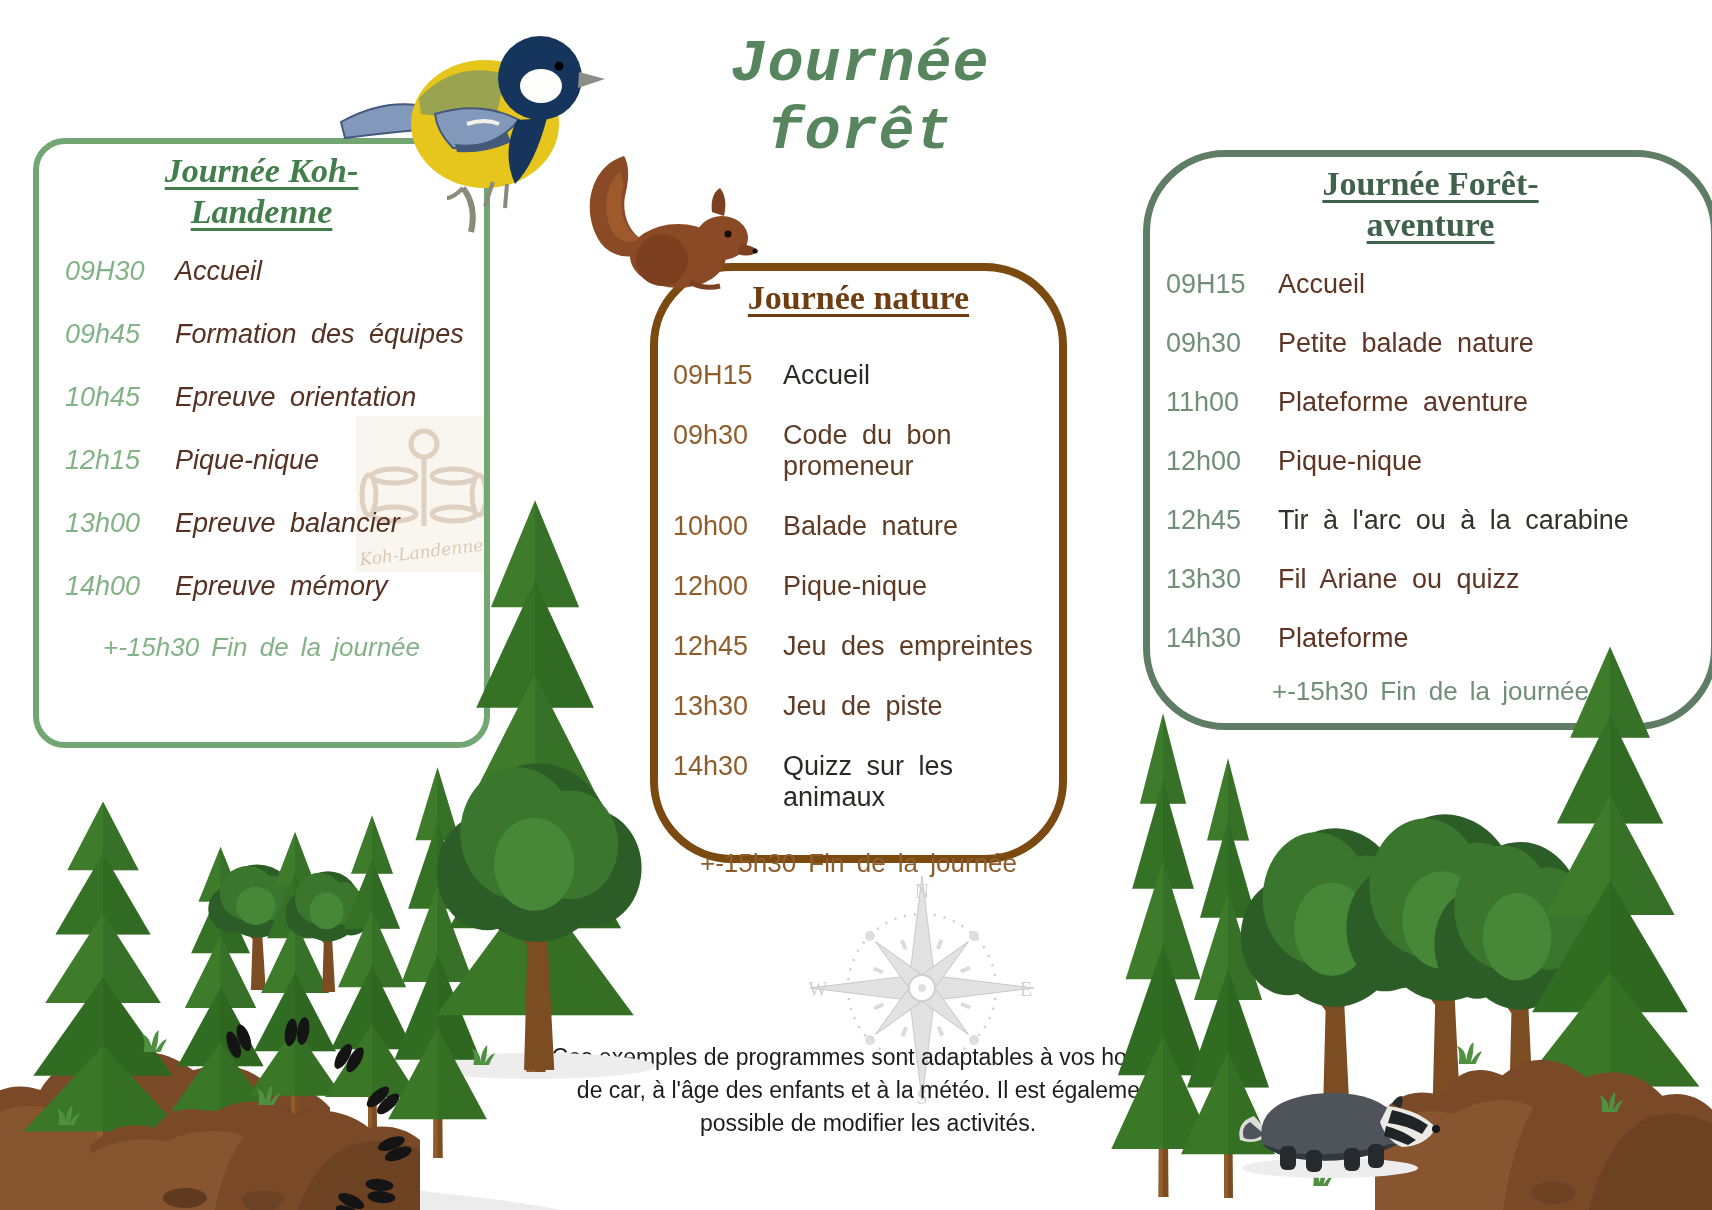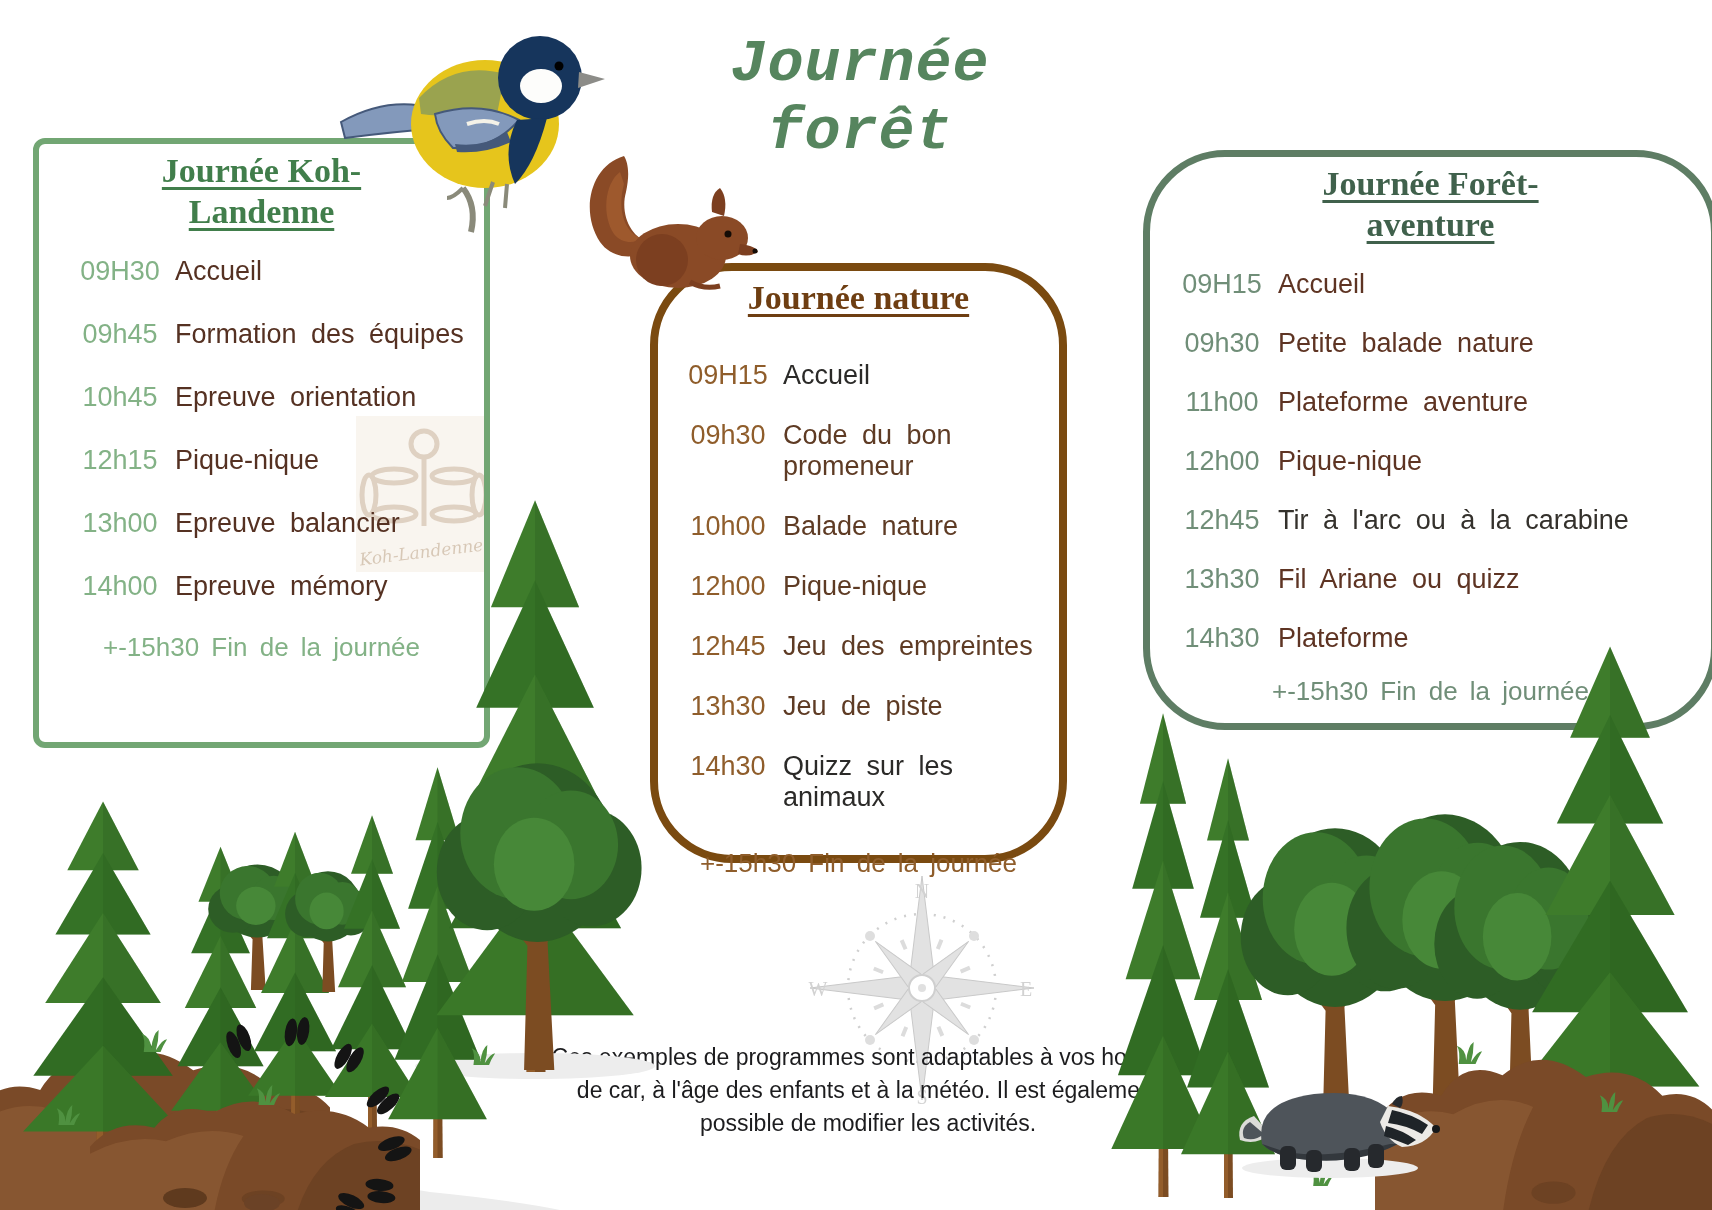--- a/index.html
+++ b/index.html
@@ -6,33 +6,33 @@
   .poster{position:relative;width:1712px;height:1210px;background:#ffffff;overflow:hidden;
           font-family:"Liberation Sans",sans-serif;}
   .art{position:absolute;left:0;top:0;pointer-events:none;}
   .art-under{z-index:0;}
   .art-over{z-index:3;}
   .poster-title{position:absolute;left:620px;top:30px;width:480px;z-index:1;
     text-align:center;font-family:Liberation Mono, monospace;font-style:italic;font-weight:700;
     font-size:60px;letter-spacing:1px;color:var(--title-color,#56855e);margin:0;}
   .panel{position:absolute;box-sizing:border-box;z-index:1;background:transparent;
          border:6px solid var(--border,#888);}
-  .p0{left:33px;top:138px;width:457px;height:610px;border-radius:12px;border-width:6px;}
+  .p0{left:33px;top:138px;width:457px;height:610px;border-radius:32px;border-width:6px;font-style:italic;}
   .p1{left:650px;top:263px;width:417px;height:600px;border-radius:82px;border-width:8px;}
   .p2{left:1143px;top:150px;width:575px;height:580px;border-radius:82px;border-width:7px;}
   .panel-title{font-family:"Liberation Serif",serif;font-weight:700;font-size:34px;line-height:41px;
     color:var(--title);text-align:center;text-decoration:underline;
     text-decoration-thickness:3px;text-underline-offset:5px;margin:6px auto 0;}
   .p0 .panel-title,.p2 .panel-title{max-width:310px;}
   .rows{display:flex;flex-direction:column;}
   .p0 .rows{margin-top:24px;gap:32px;padding-left:26px;}
   .p1 .rows{margin-top:42px;gap:29px;padding-left:15px;}
   .p2 .rows{margin-top:24px;gap:28px;padding-left:16px;}
   .row{display:flex;font-size:27px;line-height:31px;}
-  .time{flex:0 0 110px;color:var(--time);text-align:center;}
+  .time{flex:0 0 110px;color:var(--time);}
   .p2 .time{flex-basis:112px;}
   .act{color:var(--activity);word-spacing:7px;}
   .row.dark .act{color:var(--dark);}
   .panel-footer{text-align:center;font-size:26px;color:var(--footer);word-spacing:5px;}
   .p0 .panel-footer{margin-top:30px;}
   .p1 .panel-footer{margin-top:35px;}
   .p2 .panel-footer{margin-top:22px;}
   .note{position:absolute;left:548px;top:1041px;width:640px;z-index:1;text-align:center;
         font-size:23px;line-height:33px;color:#1c1c1e;}
 </style>

